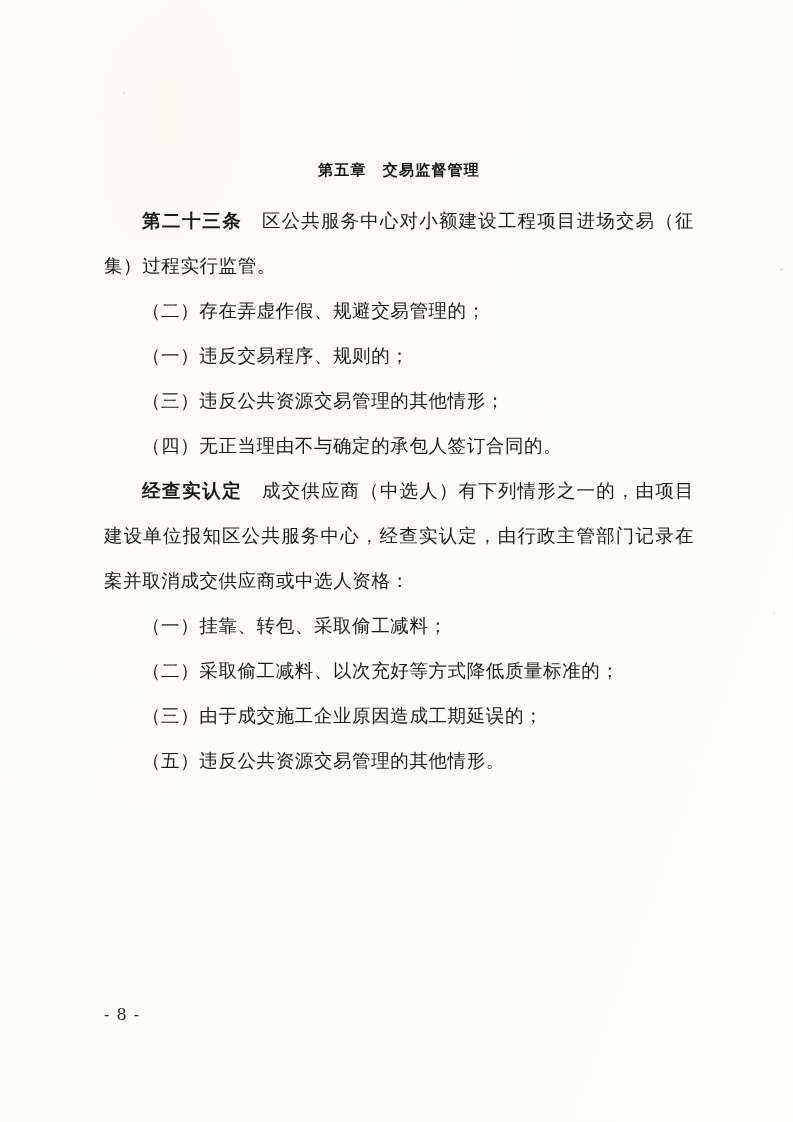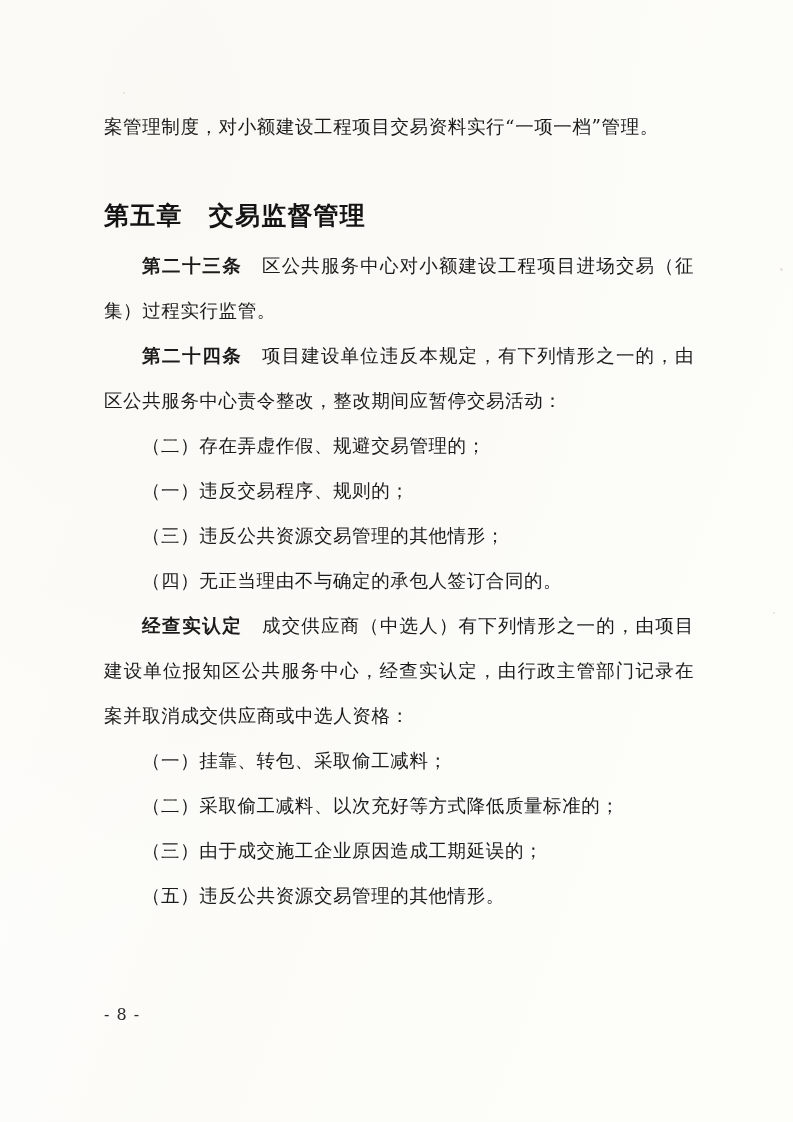--- a/index.html
+++ b/index.html
@@ -36,23 +36,24 @@
     font-size: 18.5px;
     line-height: 45px;
     color: #1b1b1b;
     letter-spacing: 0.6px;
     text-align: justify;
     margin: 0;
     font-family: "DejaVu Serif", serif;
   }
   .indent-2 { text-indent: 38px; font-family: Liberation Serif, serif; }
   .chapter-title {
-    font-size: 25px;
+    font-size: 15px;
     line-height: 45px;
     font-weight: bold;
+    text-align: center;
     color: #141414;
     letter-spacing: 1.2px;
     margin: 0;
   }
   .gap-lg { height: 44px; }
   .gap-sm { height: 6px; }
   .bold-lead { font-weight: bold; letter-spacing: 1px; }
   .page-number {
     position: absolute;
     left: 104px;
@@ -75,31 +76,29 @@
 
 <div class="page">
   <div class="paper-tint"></div>
 
   <div class="speck" style="left:780px; top:268px; width:3px; height:3px;"></div>
   <div class="speck" style="left:773px; top:612px; width:2px; height:2px;"></div>
   <div class="speck" style="left:123px; top:92px; width:2px; height:2px;"></div>
 
   <div class="content">
 
-    <p class="para">案管理制度，对小额建设工程项目交易资料实行“一项一档”管理。</p>
 
     <div class="gap-lg"></div>
 
     <p class="chapter-title">第五章　交易监督管理</p>
 
     <div class="gap-sm"></div>
 
     <p class="para indent-2"><span class="bold-lead">第二十三条</span>　区公共服务中心对小额建设工程项目进场交易（征集）过程实行监管。</p>
 
-    <p class="para indent-2"><span class="bold-lead">第二十四条</span>　项目建设单位违反本规定，有下列情形之一的，由区公共服务中心责令整改，整改期间应暂停交易活动：</p>
 
     <p class="para indent-2">（二）存在弄虚作假、规避交易管理的；</p>
     <p class="para indent-2">（一）违反交易程序、规则的；</p>
     <p class="para indent-2">（三）违反公共资源交易管理的其他情形；</p>
     <p class="para indent-2">（四）无正当理由不与确定的承包人签订合同的。</p>
 
     <p class="para indent-2"><span class="bold-lead">经查实认定</span>　成交供应商（中选人）有下列情形之一的，由项目建设单位报知区公共服务中心，经查实认定，由行政主管部门记录在案并取消成交供应商或中选人资格：</p>
 
     <p class="para indent-2">（一）挂靠、转包、采取偷工减料；</p>
     <p class="para indent-2">（二）采取偷工减料、以次充好等方式降低质量标准的；</p>

